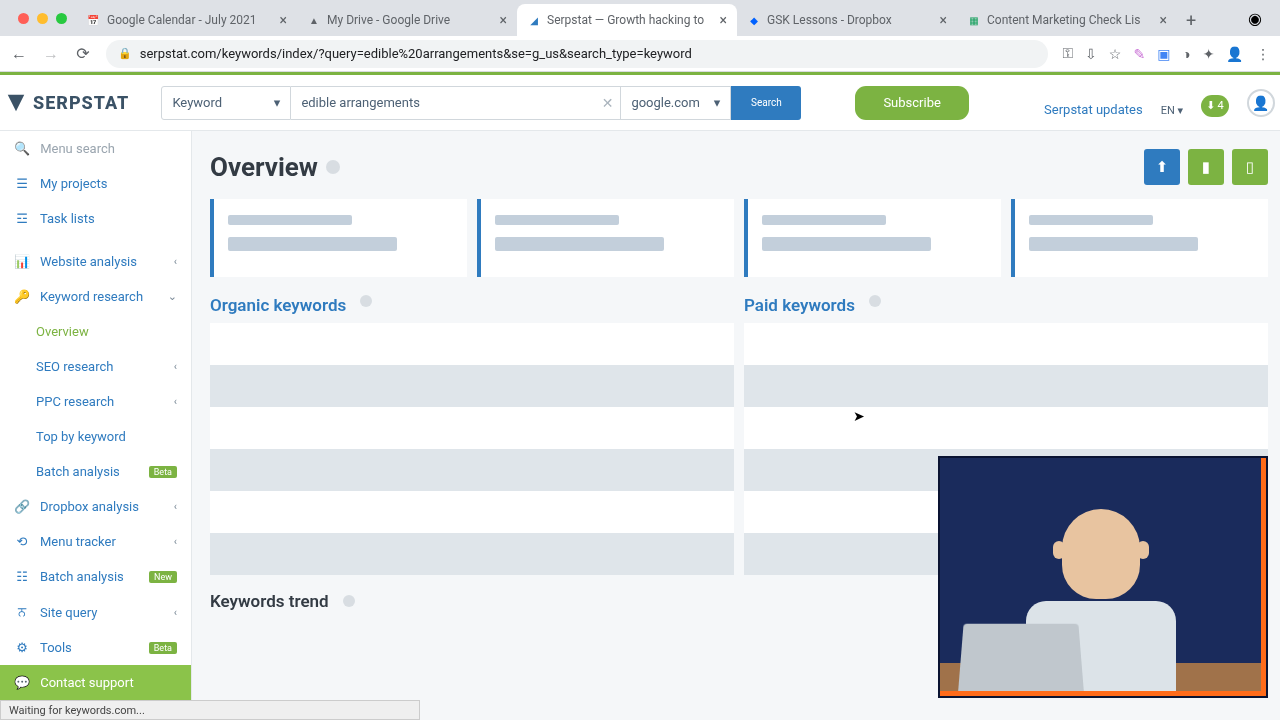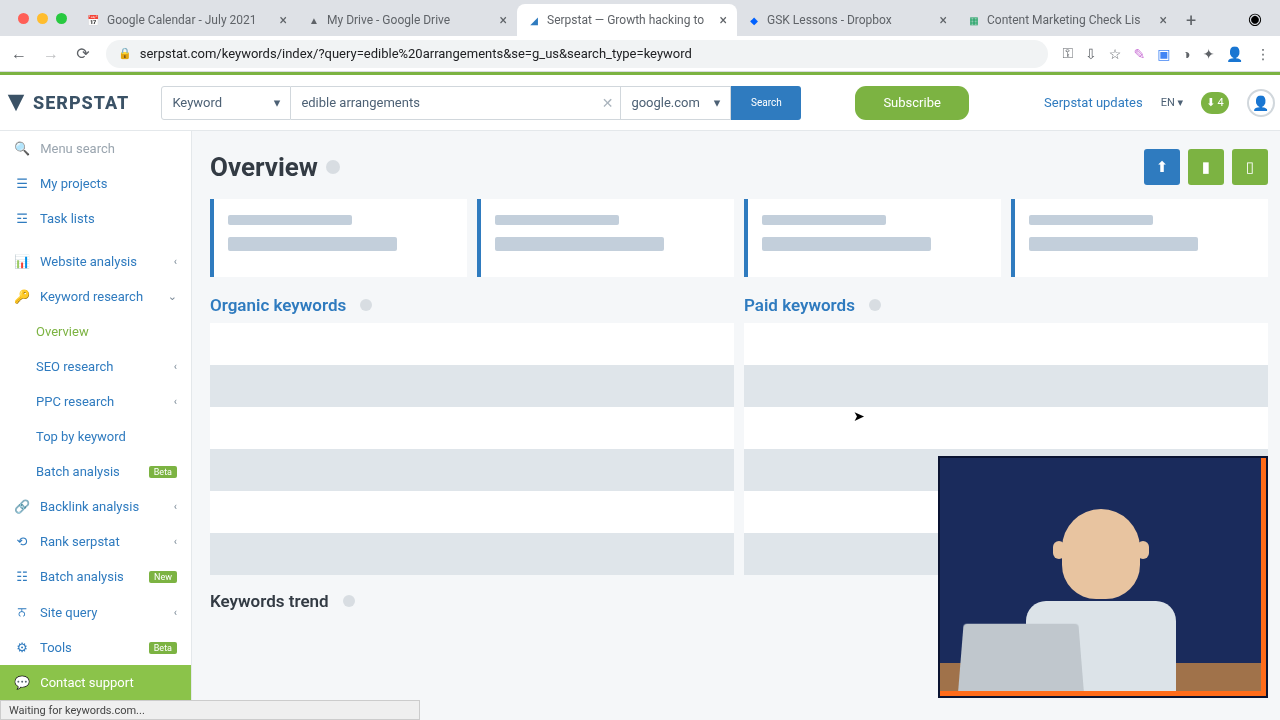--- a/index.html
+++ b/index.html
@@ -27,21 +27,21 @@
 .logo{display:flex;align-items:center;gap:6px;font-weight:800;font-size:18px;color:#3b5266;letter-spacing:1px}
 .logo svg{width:22px;height:22px}
 .search-group{display:flex;margin-left:20px}
 .sel-kw{width:130px;height:34px;border:1px solid #d1d7dc;background:#fff;display:flex;align-items:center;justify-content:space-between;padding:0 10px;font-size:13px;color:#4d6175;border-radius:3px 0 0 3px}
 .inp-kw{width:330px;height:34px;border:1px solid #d1d7dc;border-left:0;padding:0 28px 0 10px;font-size:13px;color:#4d6175;position:relative}
 .inp-wrap{position:relative}
 .clear-x{position:absolute;right:8px;top:50%;transform:translateY(-50%);color:#aab4bd;font-size:14px}
 .sel-se{width:110px;height:34px;border:1px solid #d1d7dc;border-left:0;display:flex;align-items:center;justify-content:space-between;padding:0 10px;font-size:13px;color:#4d6175}
 .btn-search{width:70px;height:34px;background:#2f7bbf;color:#fff;border:0;font-size:10px;border-radius:0 3px 3px 0;cursor:pointer}
 .btn-sub{height:34px;padding:0 28px;background:#7cb342;color:#fff;border:0;font-size:13px;border-radius:11px;margin-left:42px;cursor:pointer}
-.hdr-right{margin-left:auto;display:flex;align-items:center;gap:18px}
+.hdr-right{margin-left:auto;display:flex;align-items:flex-end;gap:18px}
 .link-upd{color:#2f7bbf;font-size:13px}
 .lang{color:#4d6175;font-size:11px}
 .dl-badge{background:#7cb342;color:#fff;width:28px;height:22px;border-radius:11px;display:flex;align-items:center;justify-content:center;font-size:11px;gap:2px}
 .user-c{width:28px;height:28px;border-radius:50%;border:2px solid #d1d7dc;display:flex;align-items:center;justify-content:center;color:#2f7bbf;font-size:14px}
 .main{display:flex;height:calc(720px - 36px - 36px - 3px - 56px)}
 .sidebar{width:192px;background:#fff;border-right:1px solid #e4e8eb;display:flex;flex-direction:column;font-size:13px;overflow:hidden}
 .menu-search{display:flex;align-items:center;gap:10px;padding:10px 14px;color:#9aa5af}
 .sb-item{display:flex;align-items:center;gap:10px;padding:10px 14px;color:#2f7bbf;cursor:pointer;position:relative}
 .sb-item.sub{padding-left:36px}
 .sb-item.active{color:#7cb342}
@@ -57,21 +57,21 @@
 .pg-actions{margin-left:auto;display:flex;gap:8px}
 .act-btn{width:36px;height:36px;border-radius:3px;display:flex;align-items:center;justify-content:center;color:#fff;font-size:15px}
 .act-btn.blue{background:#2f7bbf}
 .act-btn.green{background:#7cb342}
 .cards{display:flex;gap:10px;margin-bottom:18px}
 .card{flex:1;background:#fff;border-left:4px solid #2f7bbf;padding:16px 14px;height:78px}
 .skel{background:#c3cfdb;border-radius:2px}
 .skel.s1{width:55%;height:10px;margin-bottom:12px}
 .skel.s2{width:75%;height:14px}
 .sec-titles{display:flex;gap:10px;margin-bottom:8px}
-.sec-title{flex:1;font-size:17px;font-weight:600;color:#2f7bbf;display:flex;align-items:center;gap:6px}
+.sec-title{flex:1;font-size:17px;font-weight:600;color:#2f7bbf;display:flex;align-items:flex-start;gap:6px}
 .tables{display:flex;gap:10px}
 .tbl{flex:1;background:#fff}
 .tbl-row{height:42px}
 .tbl-row.alt{background:#dfe5ea}
 .trend-title{font-size:17px;font-weight:600;color:#333b44;margin-top:16px;display:flex;align-items:center;gap:6px}
 .webcam{position:absolute;right:14px;bottom:24px;width:326px;height:238px;background:#1a2b5c;border-right:5px solid #ff6b1a;border-bottom:5px solid #ff6b1a;box-shadow:0 0 0 2px #0a1332;display:flex;align-items:flex-end;justify-content:center;overflow:hidden}
 .person{position:relative;width:180px;height:200px}
 .head{width:78px;height:90px;background:#e8c4a0;border-radius:40px 40px 35px 35px;position:absolute;left:50%;top:18px;transform:translateX(-50%)}
 .ears{position:absolute;width:12px;height:18px;background:#e8c4a0;border-radius:6px;top:50px}
 .ears.l{left:42px}.ears.r{right:42px}
@@ -213,26 +213,26 @@
       </div>
     <div class="sb-item sub">
         <span>Top by keyword</span>
       </div>
     <div class="sb-item sub">
         <span>Batch analysis</span>
         <span class="badge">Beta</span>
       </div>
     <div class="sb-item">
         <span class="sb-ico">🔗</span>
-        <span>Backlink analysis</span>
+        <span>Dropbox analysis</span>
         <span class="chev">‹</span>
       </div>
     <div class="sb-item">
         <span class="sb-ico">⟲</span>
-        <span>Rank serpstat</span>
+        <span>Menu tracker</span>
         <span class="chev">‹</span>
       </div>
     <div class="sb-item">
         <span class="sb-ico">☷</span>
         <span>Batch analysis</span>
         <span class="badge" style="background:#7cb342">New</span>
       </div>
     <div class="sb-item">
         <span class="sb-ico">ਨ</span>
         <span>Site query</span>

